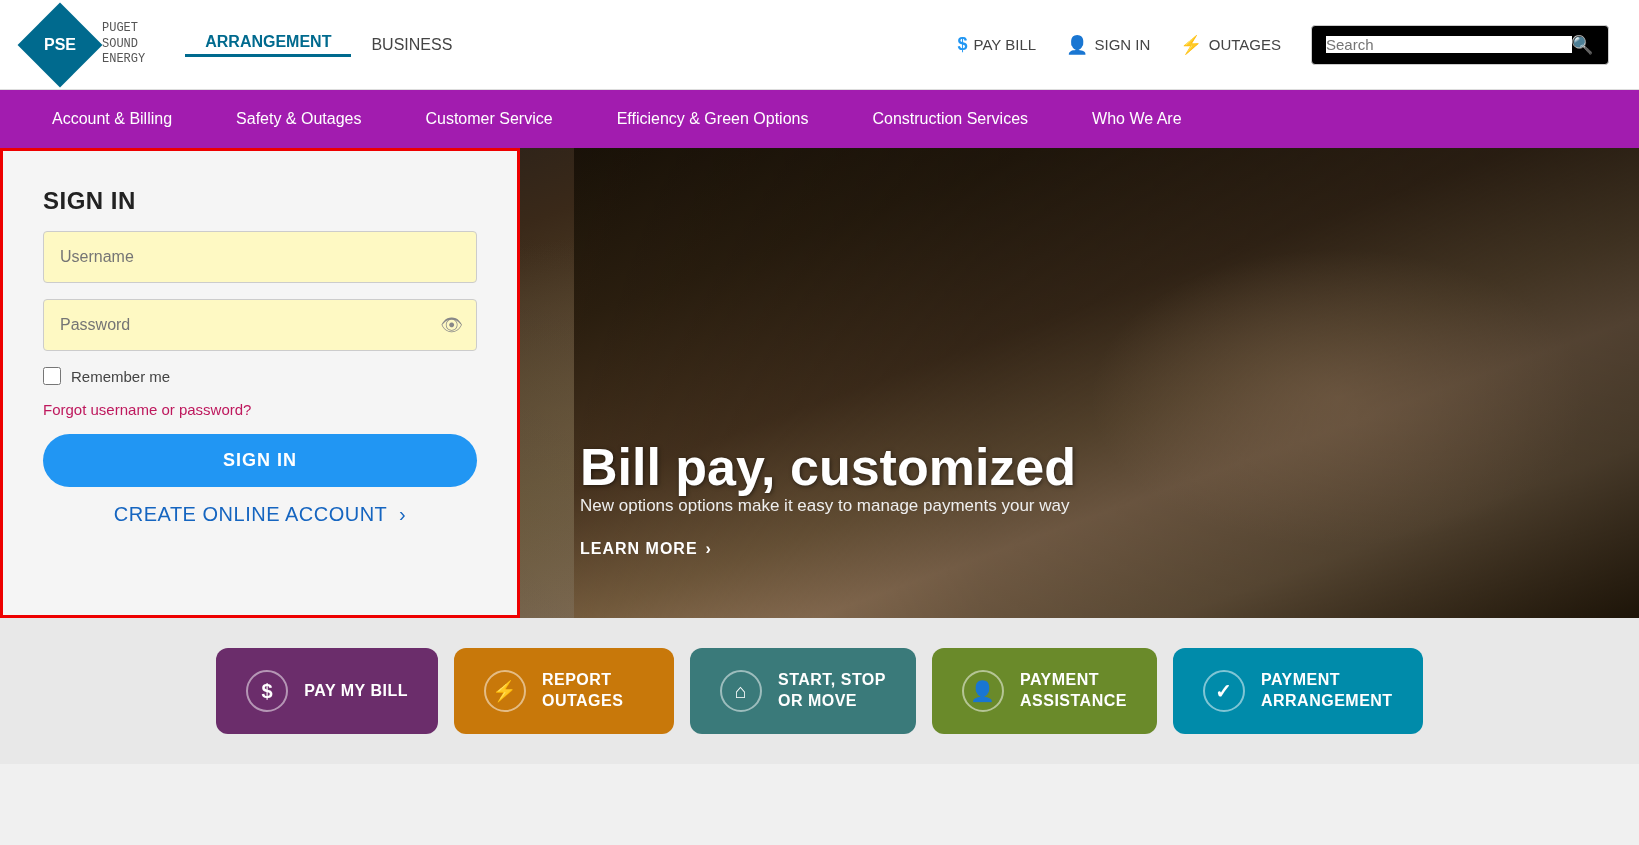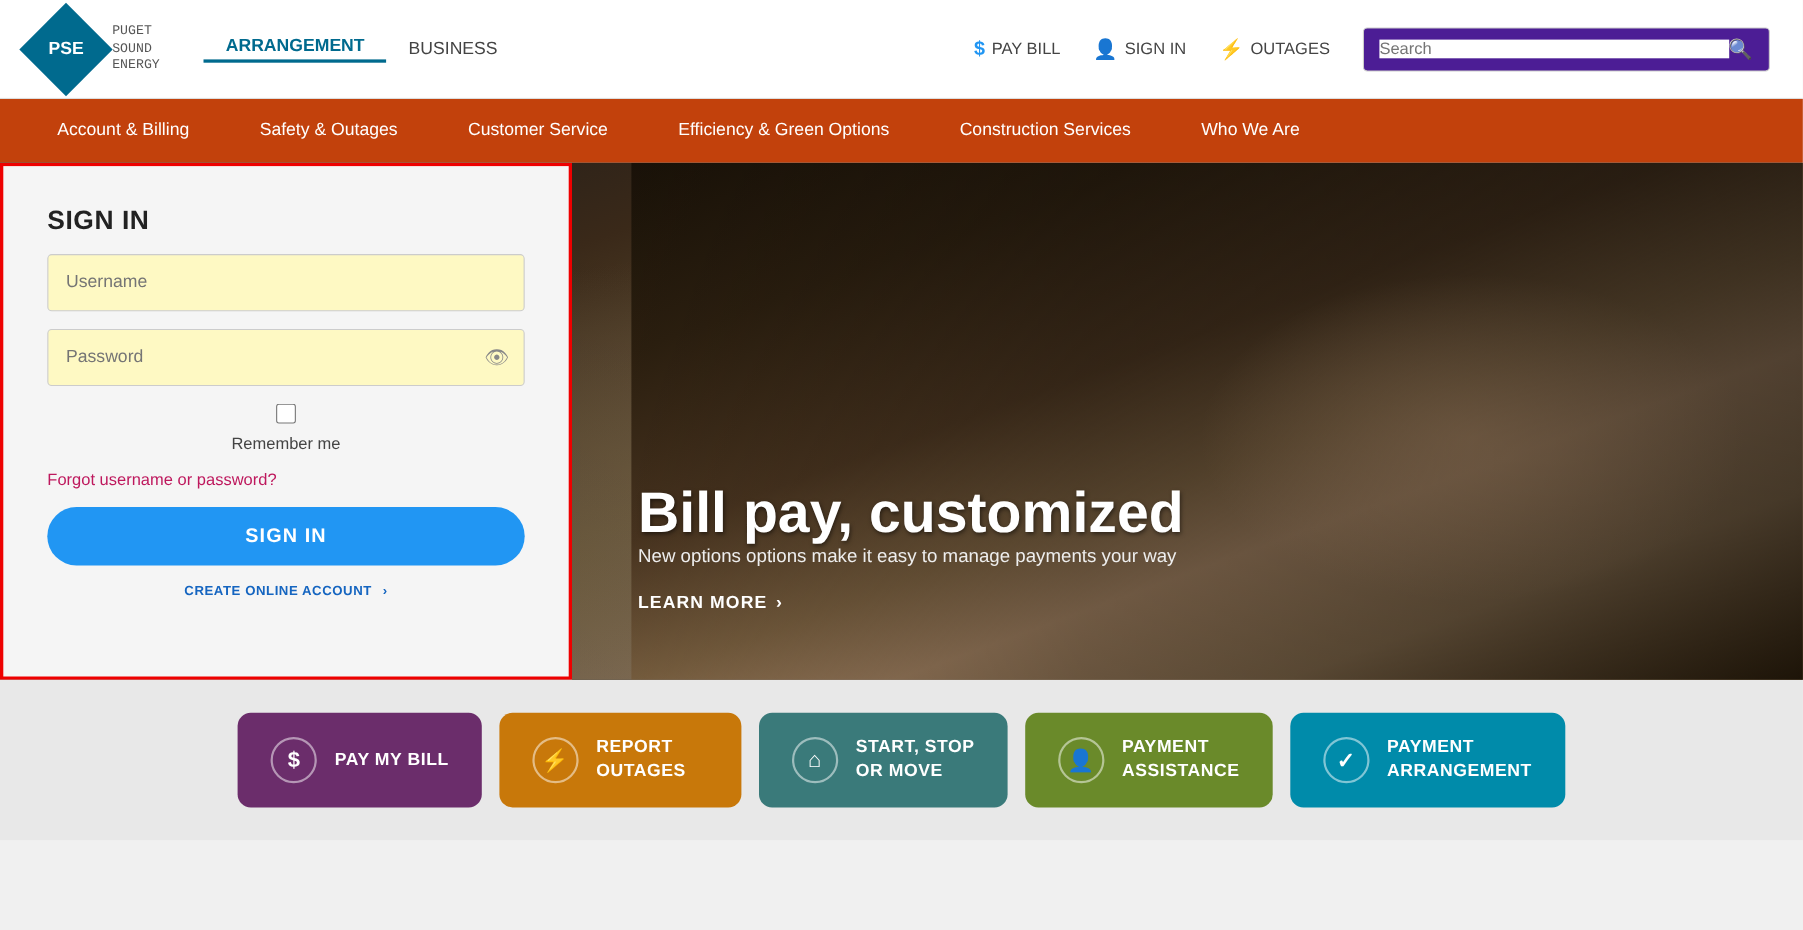--- a/index.html
+++ b/index.html
@@ -93,38 +93,38 @@
       font-weight: bold;
       font-size: 18px;
     }
 
     .search-bar {
       display: flex;
       align-items: center;
       border: 1px solid #ccc;
       border-radius: 4px;
       padding: 8px 14px;
-      width: 370px;
-      background: #4c1d95;
+      width: 298px;
+      background: #000000;
     }
     .search-bar input {
       border: none;
       outline: none;
       font-size: 15px;
       color: #888;
       width: 100%;
     }
     .search-bar .search-icon {
       color: #888;
       font-size: 18px;
     }
 
     
     .nav-bar {
-      background: #c2410c;
+      background: #a21caf;
       display: flex;
       align-items: center;
       height: 58px;
       padding: 0 20px;
     }
     .nav-bar-item {
       color: #fff;
       font-size: 16px;
       padding: 0 32px;
       cursor: pointer;
@@ -194,21 +194,20 @@
       color: #888;
       cursor: pointer;
       font-size: 18px;
     }
     .remember-row {
       display: flex;
       align-items: center;
       gap: 10px;
       font-size: 15px;
       color: #444;
-      flex-direction: column;
     }
     .remember-checkbox {
       width: 18px;
       height: 18px;
       cursor: pointer;
     }
     .forgot-link {
       font-size: 15px;
       color: #be185d;
       cursor: pointer;
@@ -221,22 +220,22 @@
       padding: 16px;
       font-size: 18px;
       font-weight: bold;
       letter-spacing: 1px;
       cursor: pointer;
       width: 100%;
     }
     .create-account-link {
       text-align: center;
       color: #1565c0;
-      font-size: 12px;
-      font-weight: bold;
+      font-size: 20px;
+      font-weight: normal;
       letter-spacing: 0.5px;
       cursor: pointer;
       text-decoration: none;
     }
     .create-account-link .arrow { margin-left: 6px; }
 
     
     .hero-text {
       flex: 1;
       display: flex;

